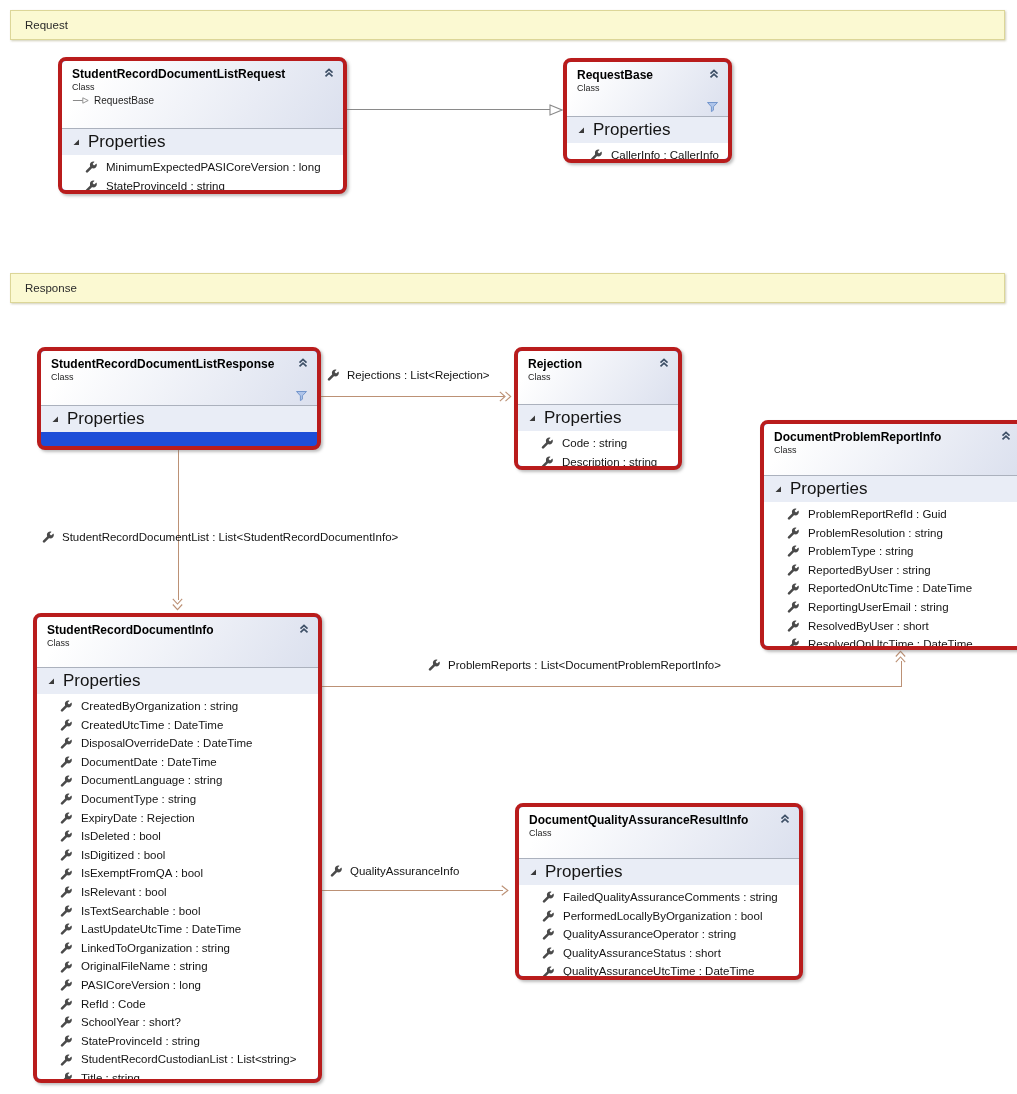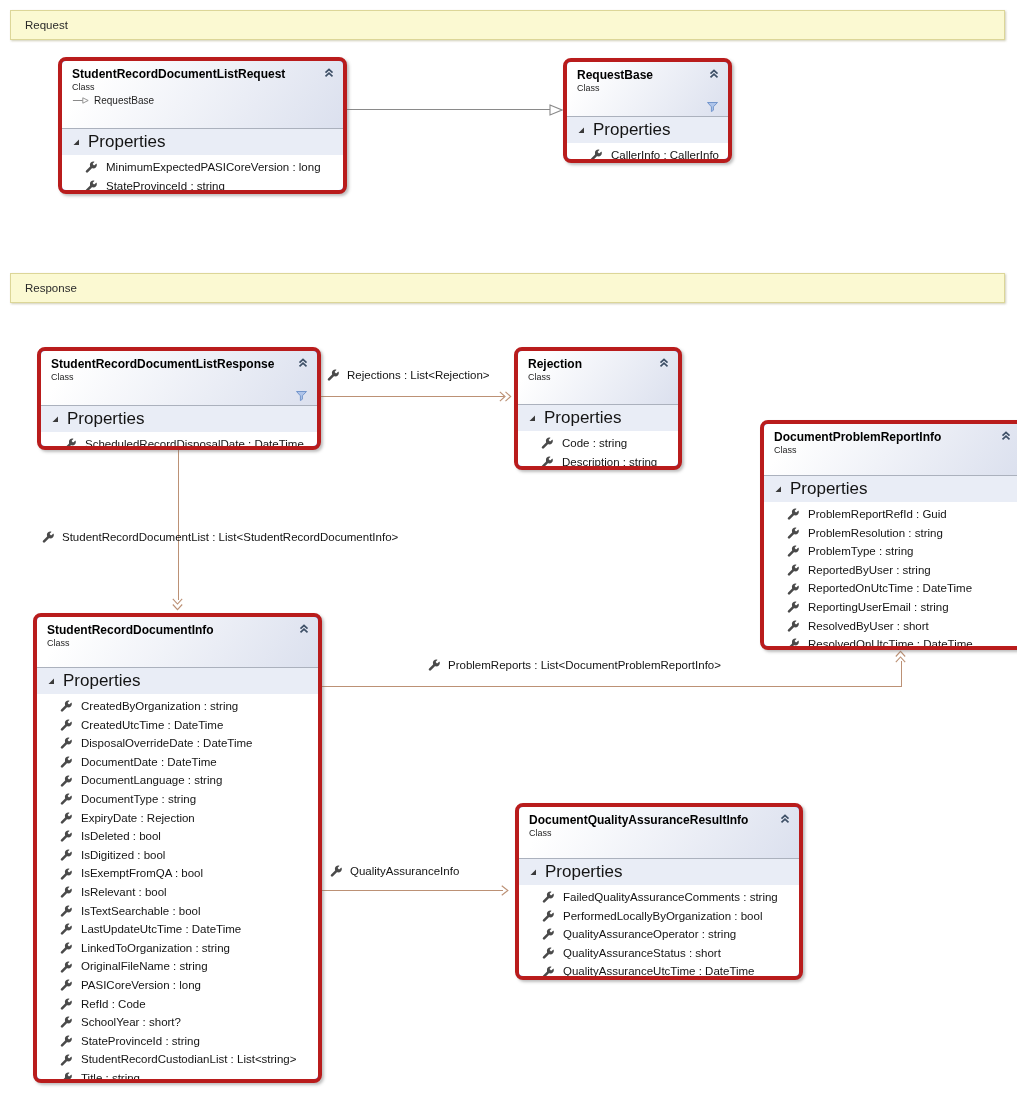--- a/index.html
+++ b/index.html
@@ -216,31 +216,20 @@
         </span>
     </div>
     <div class="compartment-header">
       <span class="icon">
           <svg width="8" height="8" viewBox="0 0 8 8">
             <polygon points="7,1.5 7,7 1.5,7" fill="#3a3a3a"></polygon>
           </svg>
         </span>
       <span>Properties</span>
     </div>
-    <div class="prop-rows">
-
-        <div class="prop-row">
-          <span class="icon">
-            <svg width="12" height="12" viewBox="0 0 16 16">
-              <path d="M15.1 3.6c0-.2-.3-.3-.4-.1l-2 2c-.3.3-.8.3-1.1 0l-1.1-1.1c-.3-.3-.3-.8 0-1.1l2-2c.2-.2.1-.4-.1-.4C10.6.5 8.9 1 7.8 2.1 6.6 3.3 6.3 5 6.8 6.5c.1.4 0 .8-.3 1.1l-5 5c-.7.7-.7 1.8 0 2.4.7.7 1.8.7 2.4 0l5-5c.3-.3.7-.4 1.1-.3 1.5.5 3.2.1 4.4-1.1 1.1-1.1 1.6-2.8 1.3-4.3z" fill="#4a4a4a"></path>
-            </svg>
-          </span>
-          <span>ScheduledRecordDisposalDate : DateTime</span>
-        </div>
-      </div>
   </div>
 
   <div class="class-box" style="left:514px; top:347px; width:168px; height:123px;">
     <div class="box-header" style="height:54px;">
       <span class="box-title">Rejection</span>
       <div class="box-kind">Class</div>
       <span class="collapse-icon icon">
           <svg width="12" height="12" viewBox="0 0 12 12">
             <path d="M2.5 5.6 6 2.4l3.5 3.2" fill="none" stroke="#3d4f66" stroke-width="1.7"></path>
             <path d="M2.5 9.4 6 6.2l3.5 3.2" fill="none" stroke="#3d4f66" stroke-width="1.7"></path>

